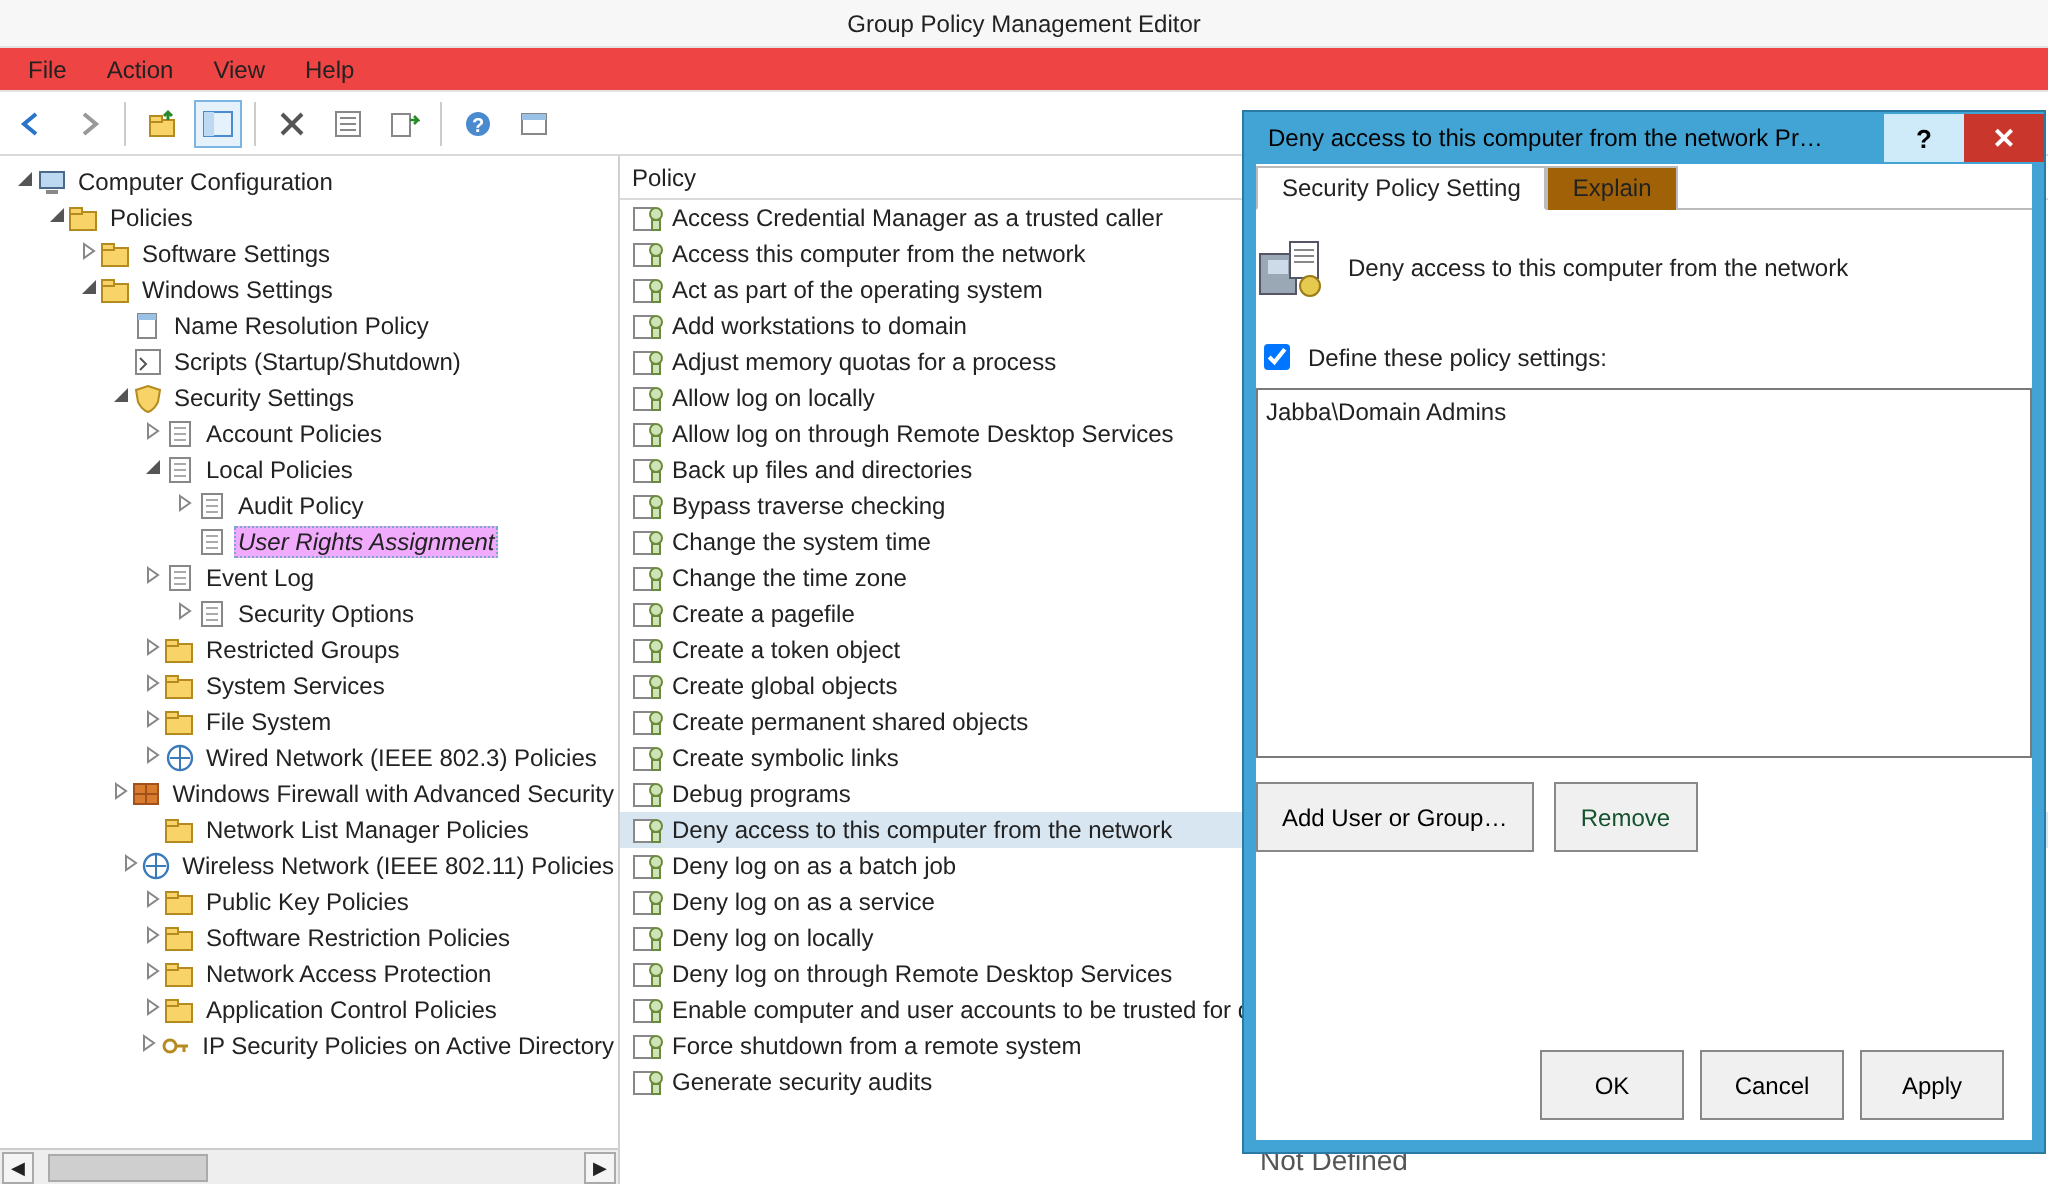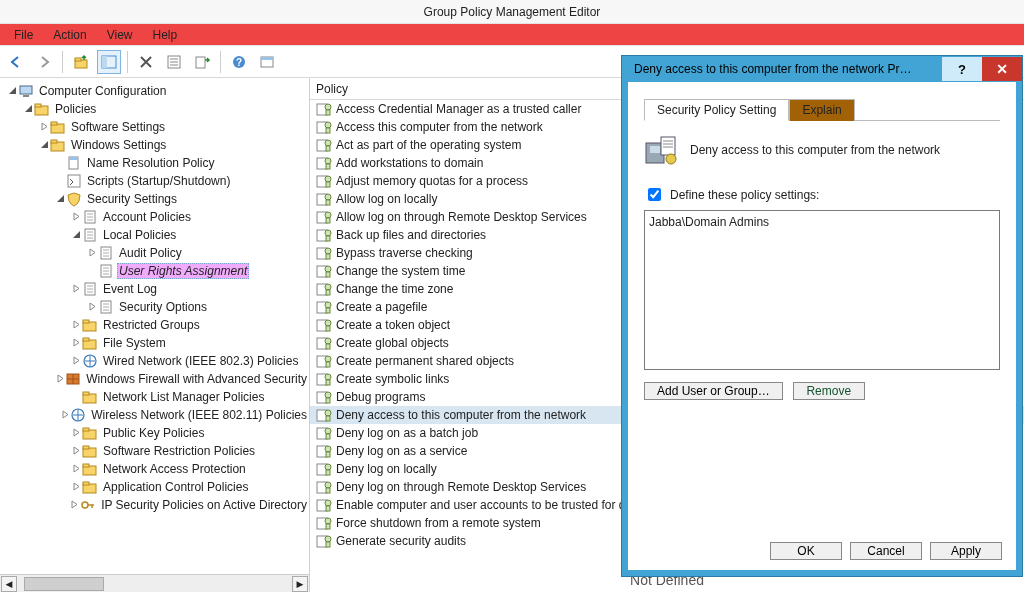--- a/index.html
+++ b/index.html
@@ -39,29 +39,29 @@
   .lr { display:flex; align-items:center; height:18px; padding-left:6px; white-space:nowrap;}
   .lr.sel { background:#d8e6f2;}
   .lr .ic { width:16px; height:16px; margin-right:4px; display:inline-flex; align-items:center; justify-content:center;}
   
   .dialog { position:absolute; right:2px; top:56px; width:400px; height:520px; border:6px solid #41a4d4; background:#fff; box-shadow:0 0 0 1px #2a7aa3; }
   .dialog-title { height:26px; background:#41a4d4; color:#000; display:flex; align-items:center; padding-left:8px; position:relative; margin:-6px -6px 0 -6px;}
   .dialog-title .ttxt { flex:1; padding-left:4px; white-space:nowrap; overflow:hidden; text-overflow:ellipsis;}
   .dialog-title .dbtn { width:40px; height:24px; display:flex; align-items:center; justify-content:center; font-weight:bold; font-size:13px;}
   .dialog-title .help { background:#cfeaf8;}
   .dialog-title .close { background:#c9362c; color:#fff; font-size:14px;}
-  .dialog-body { padding:16px;}
+  .dialog-body { padding:0;}
   .tabs { display:flex; gap:0; border-bottom:1px solid #bbb; margin-bottom:12px;}
   .tab { padding:3px 12px; border:1px solid #bbb; border-bottom:none; background:#a16207; cursor:default; position:relative; top:1px;}
   .tab.active { background:#fff; border-bottom:1px solid #fff;}
   .policy-icon-row { display:flex; align-items:center; gap:12px; margin-bottom:18px;}
   .policy-big-icon { width:34px; height:34px; }
   .check-row { display:flex; align-items:center; gap:6px; margin-bottom:6px;}
-  .listbox { width:100%; height:160px; border:1px solid #7a7a7a; padding:4px; overflow:auto;}
-  .btn { min-width:72px; height:18px; border:1px solid #888; background:#f0f0f0; padding:0 12px; font-size:12px;}
+  .listbox { width:100%; height:185px; border:1px solid #7a7a7a; padding:4px; overflow:auto;}
+  .btn { min-width:72px; height:35px; border:1px solid #888; background:#f0f0f0; padding:0 12px; font-size:12px;}
   .btn:disabled { color:#14532d;}
   .dlg-footer { position:absolute; bottom:10px; right:14px; display:flex; gap:8px;}
   .add-remove { display:flex; gap:10px; margin-top:12px;}
   .list-footer { position:absolute; left:50%; bottom:4px; transform:translateX(-50%); color:#555; font-size:14px;}
 </style>
 </head>
 <body>
 
 <div class="title-bar">
   <span>Group Policy Management Editor</span>
@@ -330,20 +330,33 @@
             <span class="sp" style="width:70px"></span>
             <span class="tw"><svg width="9" height="9">
                 <path d="M2 1 L7 4.5 L2 8 Z" fill="none" stroke="#888"></path>
               </svg></span>
             <span class="ic">
               <svg width="16" height="16">
                 <rect x="1" y="5" width="13" height="9" fill="#f7d368" stroke="#b58a1f"></rect>
                 <rect x="1" y="3" width="6" height="3" fill="#f7d368" stroke="#b58a1f"></rect>
               </svg>
             </span>
+            <span class="lbl">System Services</span>
+          </div>
+          <div class="tr">
+            <span class="sp" style="width:70px"></span>
+            <span class="tw"><svg width="9" height="9">
+                <path d="M2 1 L7 4.5 L2 8 Z" fill="none" stroke="#888"></path>
+              </svg></span>
+            <span class="ic">
+              <svg width="16" height="16">
+                <rect x="1" y="5" width="13" height="9" fill="#f7d368" stroke="#b58a1f"></rect>
+                <rect x="1" y="3" width="6" height="3" fill="#f7d368" stroke="#b58a1f"></rect>
+              </svg>
+            </span>
             <span class="lbl">File System</span>
           </div>
           <div class="tr">
             <span class="sp" style="width:70px"></span>
             <span class="tw"><svg width="9" height="9">
                 <path d="M2 1 L7 4.5 L2 8 Z" fill="none" stroke="#888"></path>
               </svg></span>
             <span class="ic">
               <svg width="16" height="16">
                 <circle cx="8" cy="8" r="6" fill="none" stroke="#3a7ab8" stroke-width="1.2"></circle>

